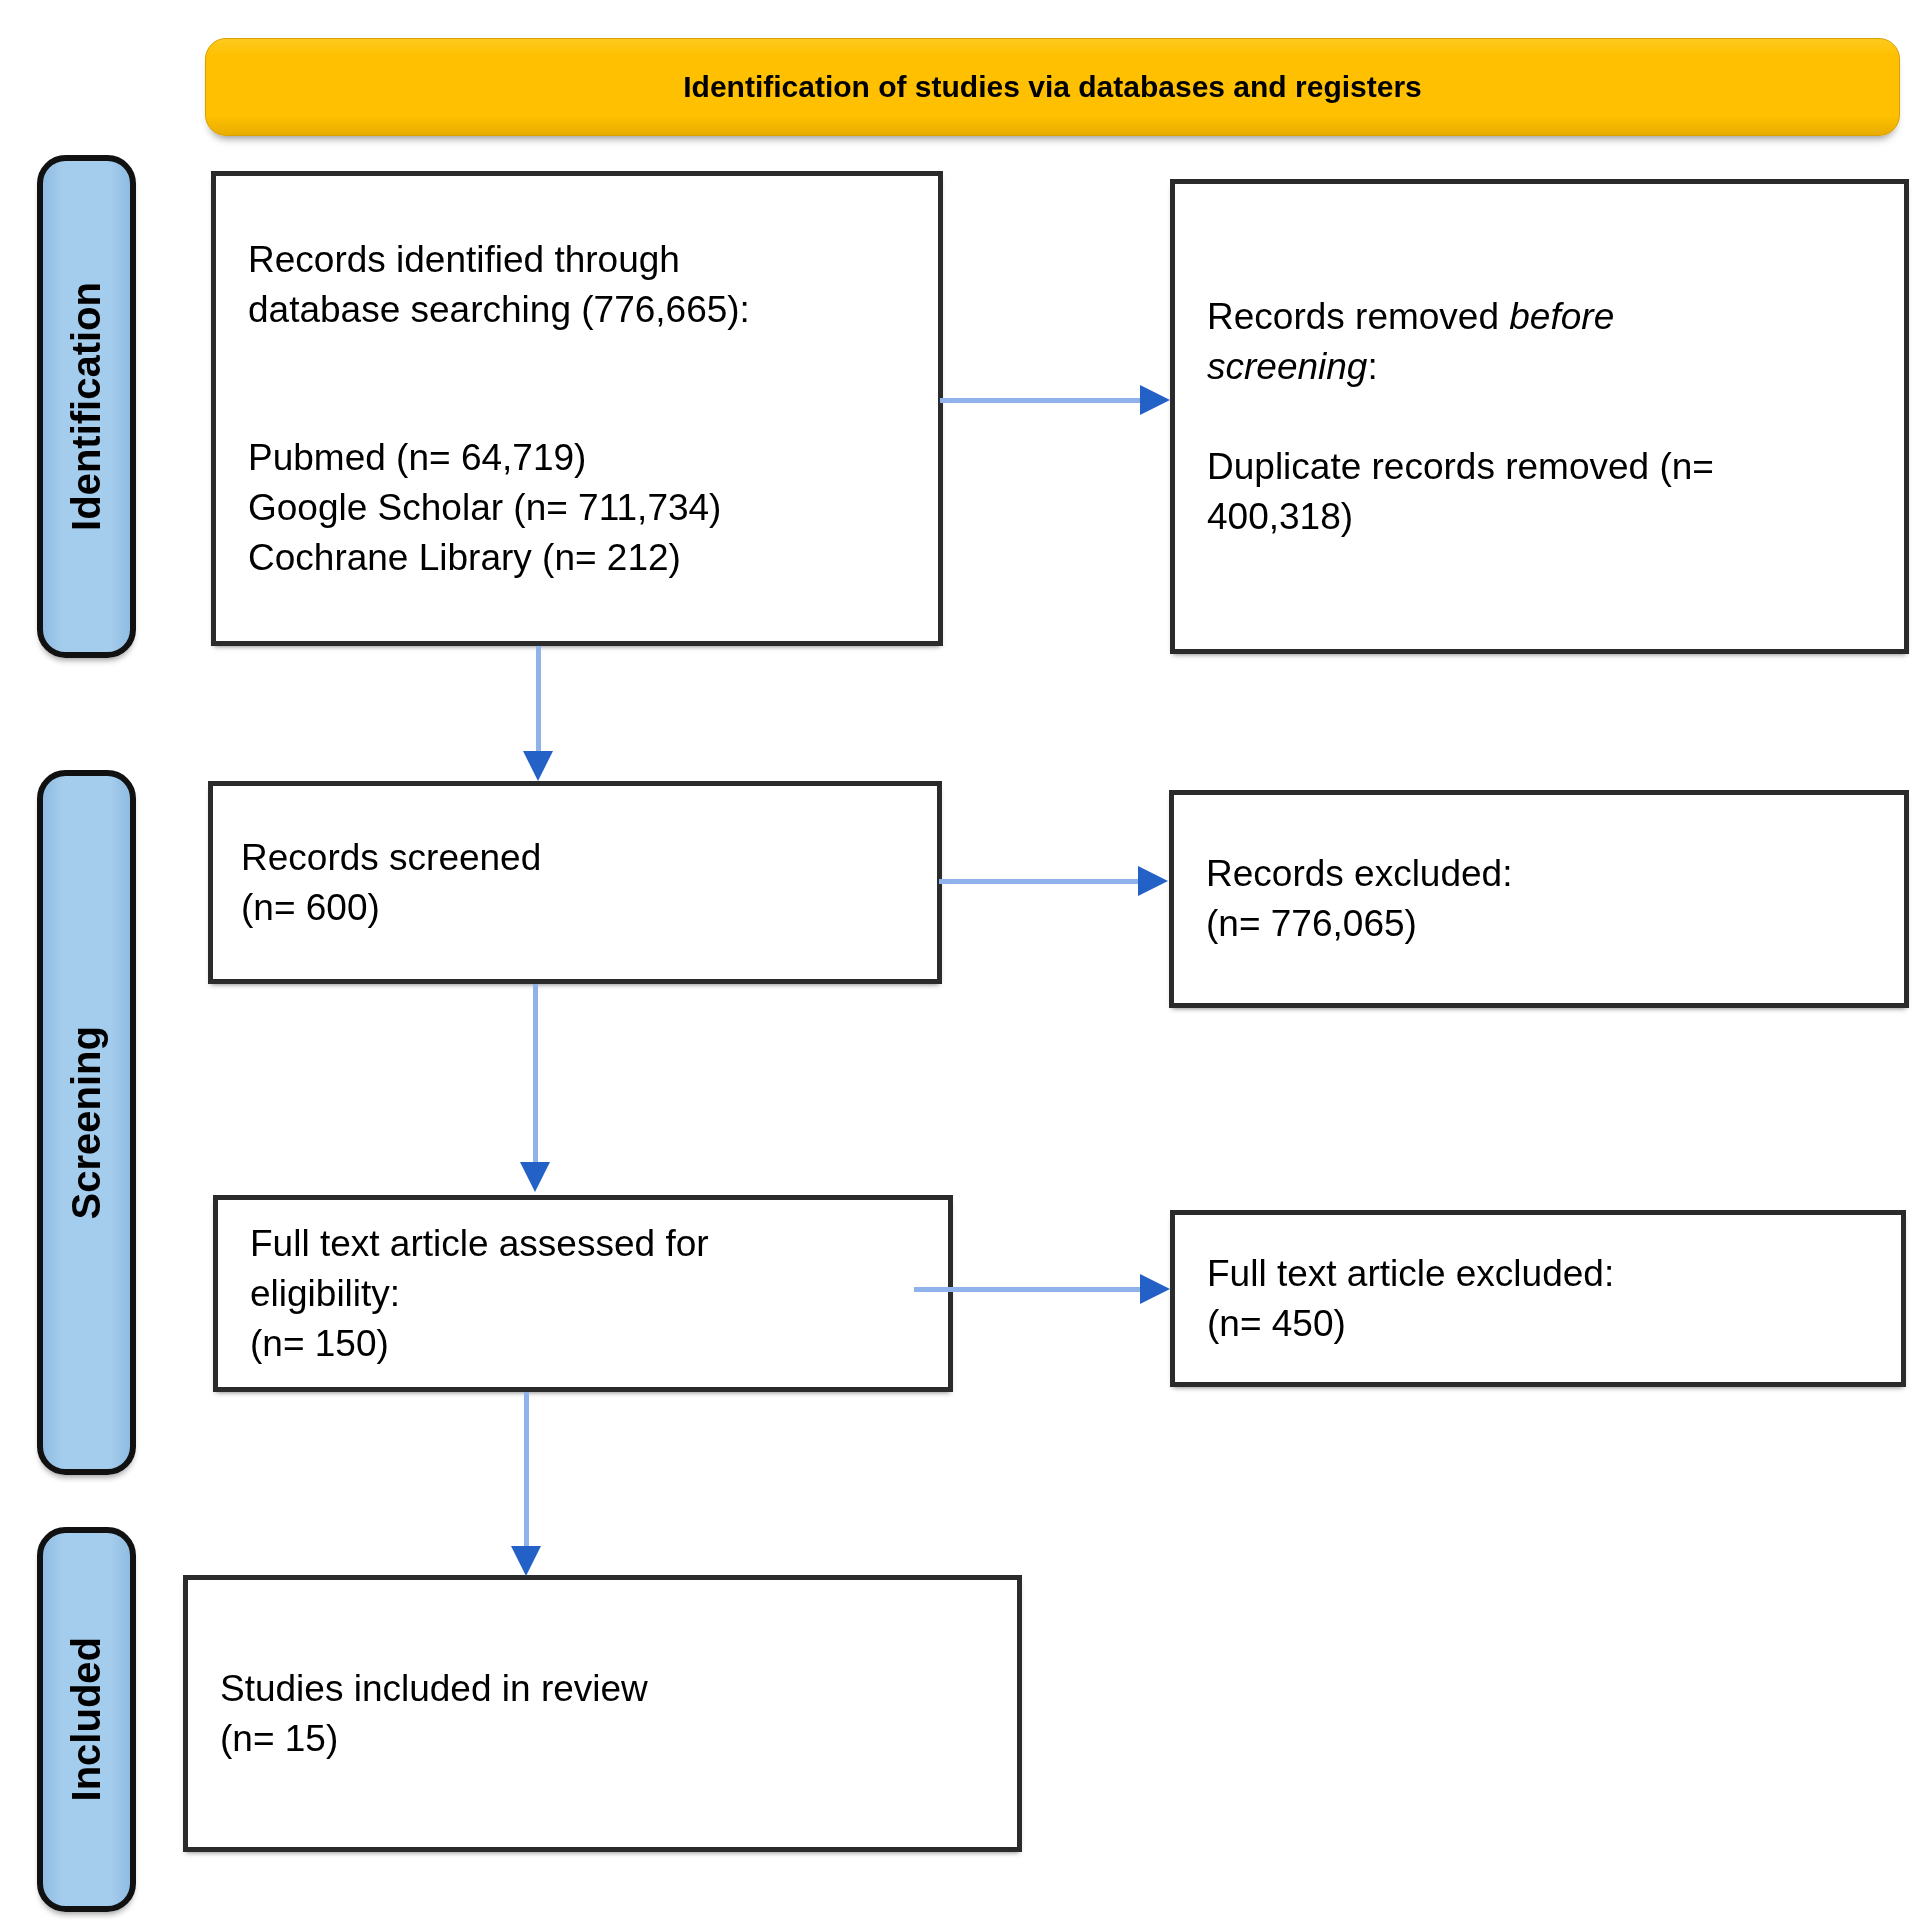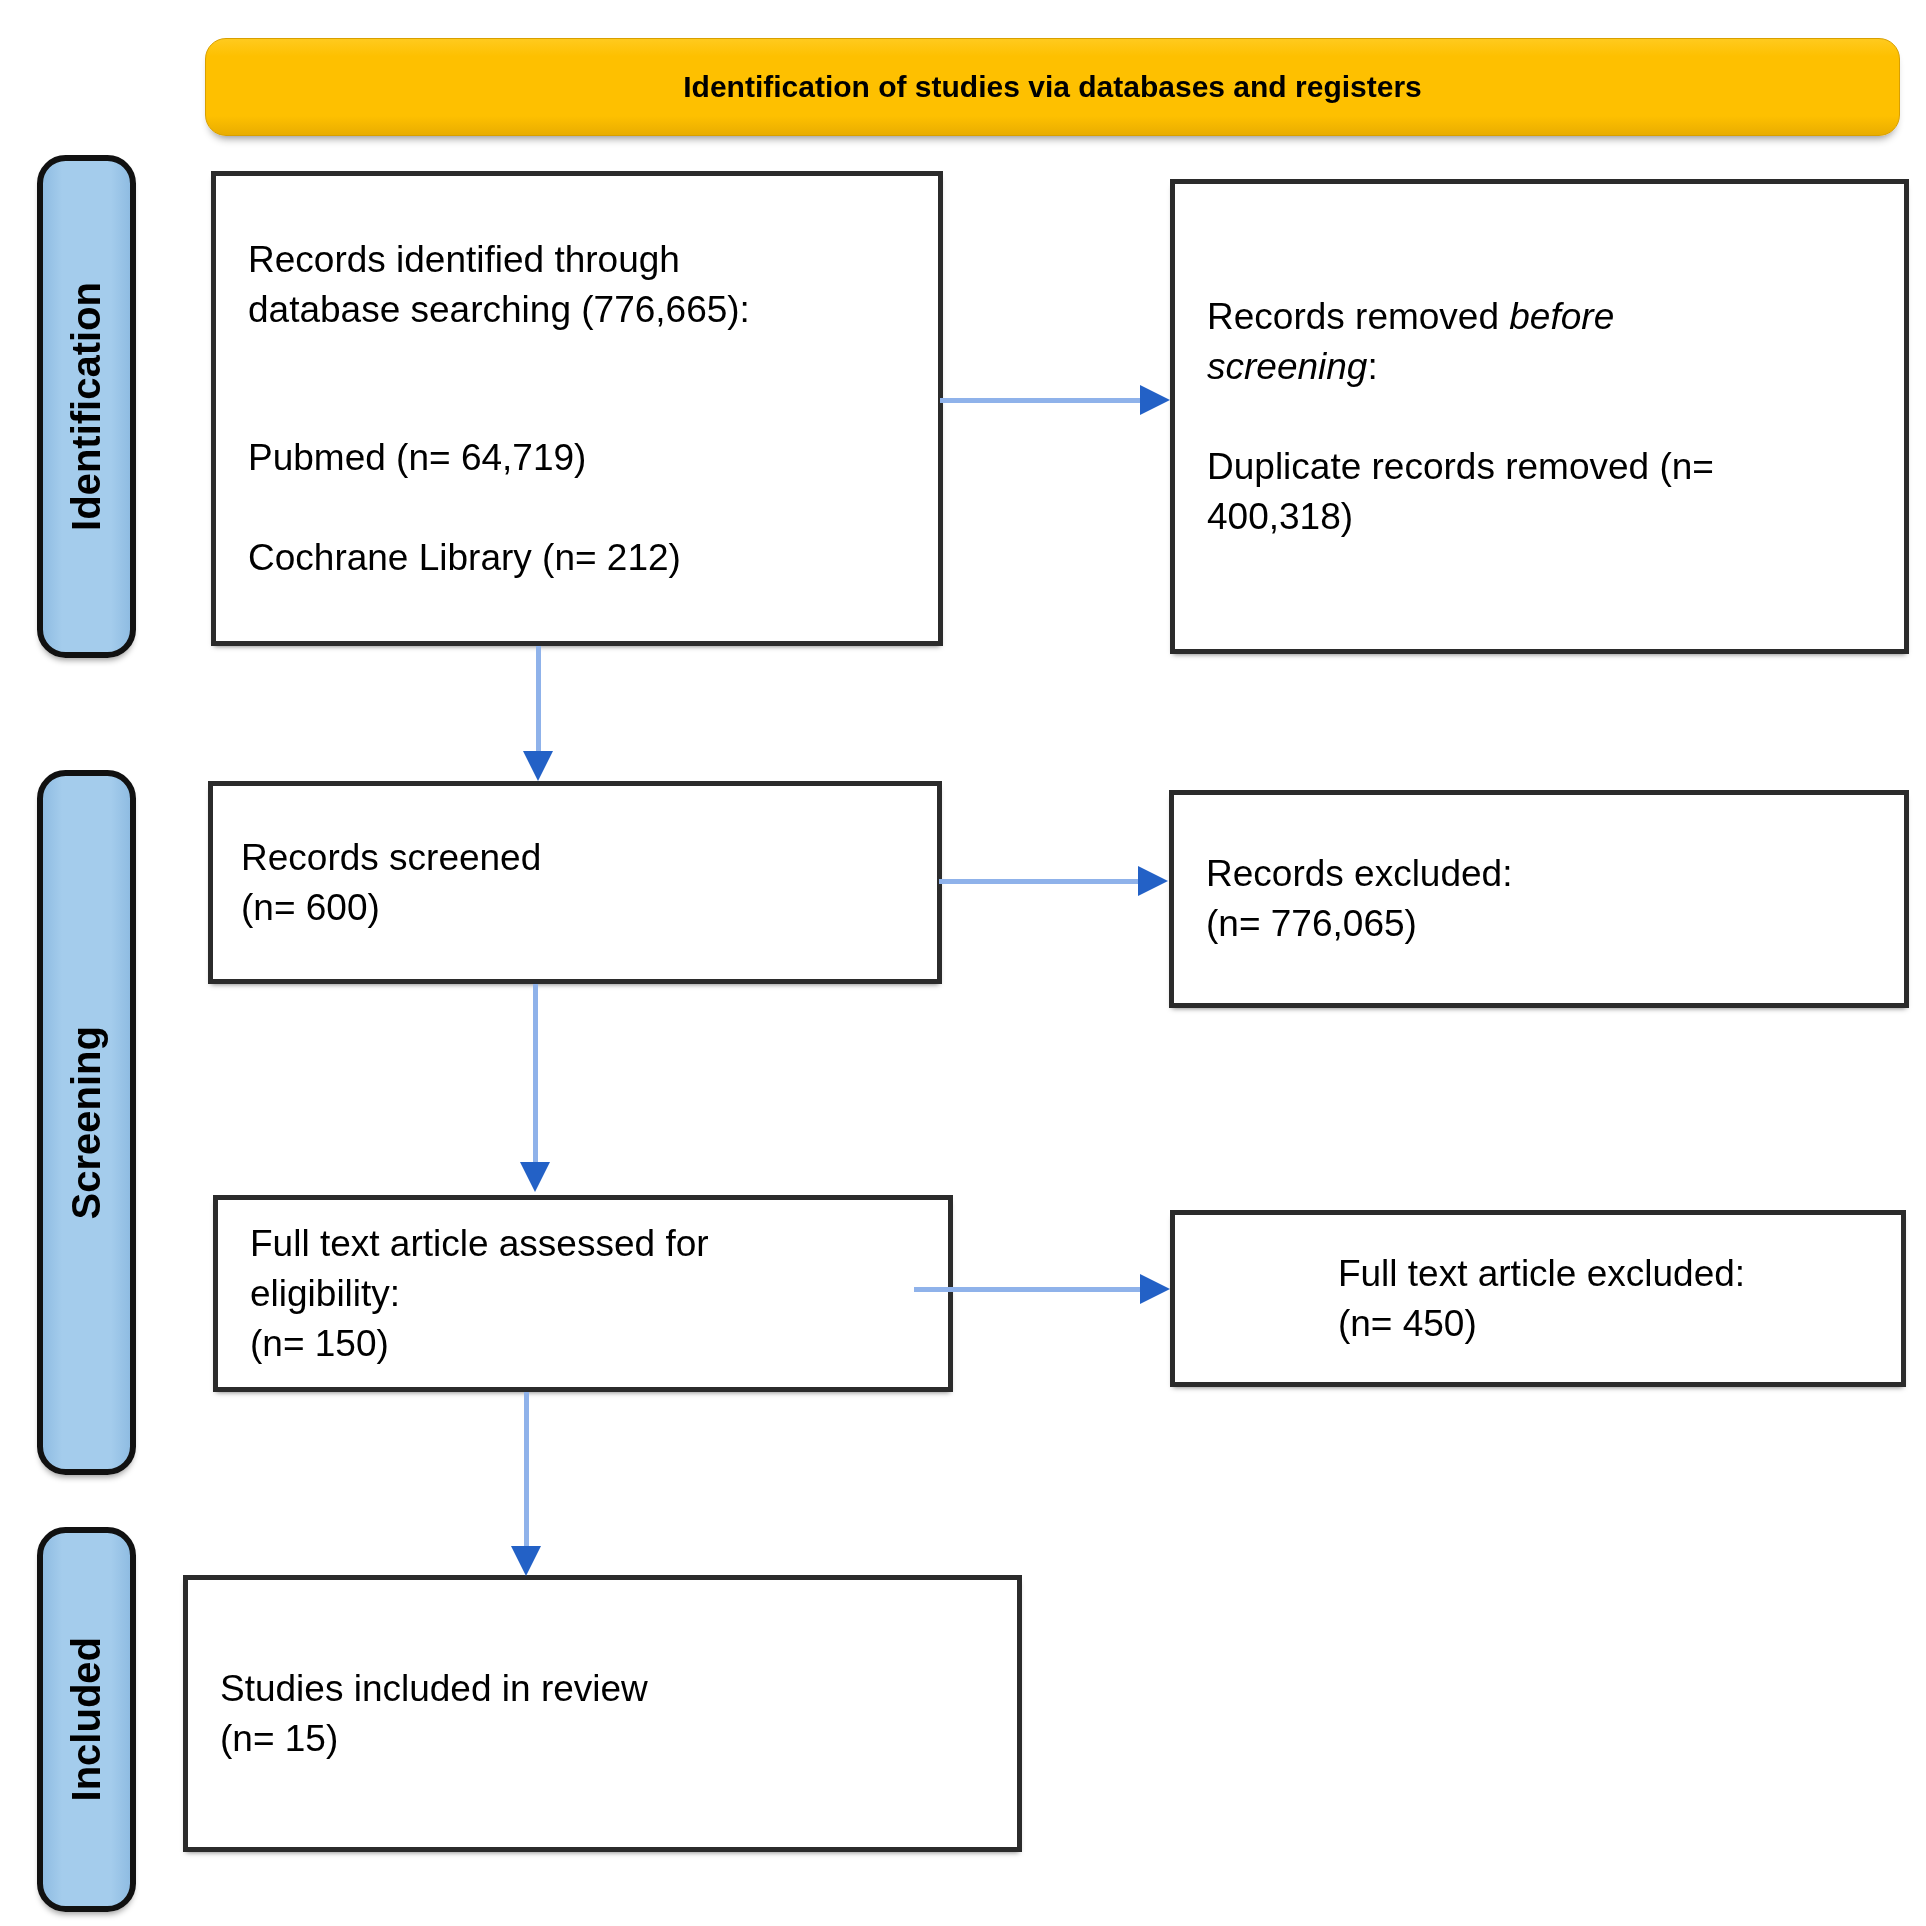--- a/index.html
+++ b/index.html
@@ -81,21 +81,21 @@
     font-size: 37px;
     line-height: 50px;
     color: var(--text, #000);
   }
   .pbox p + p { margin-top: 50px; }
   .box-records-identified { left: 211px;  top: 171px;  width: 732px; height: 475px; gap: 48px; }
   .box-records-removed    { left: 1170px; top: 179px;  width: 739px; height: 475px; }
   .box-records-screened   { left: 208px;  top: 781px; width: 734px; height: 203px; padding-left: 28px; }
   .box-records-excluded   { left: 1169px; top: 790px; width: 740px; height: 218px; }
   .box-fulltext-assessed  { left: 177px;  top: 1195px; width: 740px; height: 197px; margin-left: 36px; }
-  .box-fulltext-excluded  { left: 1170px; top: 1210px; width: 736px; height: 177px; align-items: center; }
+  .box-fulltext-excluded  { left: 1170px; top: 1210px; width: 736px; height: 177px; }
   .box-studies-included   { left: 183px;  top: 1575px; width: 839px; height: 277px; }
   .italic { font-style: italic; }
 
   
   .a-line-h, .a-line-v { position: absolute; background: var(--arrow-line, #8FB2EA); }
   .a-line-h { height: 5px; }
   .a-line-v { width: 5px; }
   .a-head-right {
     position: absolute; width: 0; height: 0;
     border-top: 15.5px solid transparent;
@@ -128,21 +128,21 @@
     <span class="stage-text">Included</span>
   </div>
 
   <div class="pbox box-records-identified">
     <p>
       <span>Records identified through</span><br>
       <span>database searching (776,665):</span>
     </p>
     <p>
       <span>Pubmed (n= 64,719)</span><br>
-      <br>
+      <span>Google Scholar (n= 711,734)</span><br>
       <span>Cochrane Library (n= 212)</span>
     </p>
   </div>
 
   <div class="pbox box-records-removed">
     <p>
       <span>Records removed </span><span class="italic">before</span><br>
       <span class="italic">screening</span><span>:</span>
     </p>
     <p>

